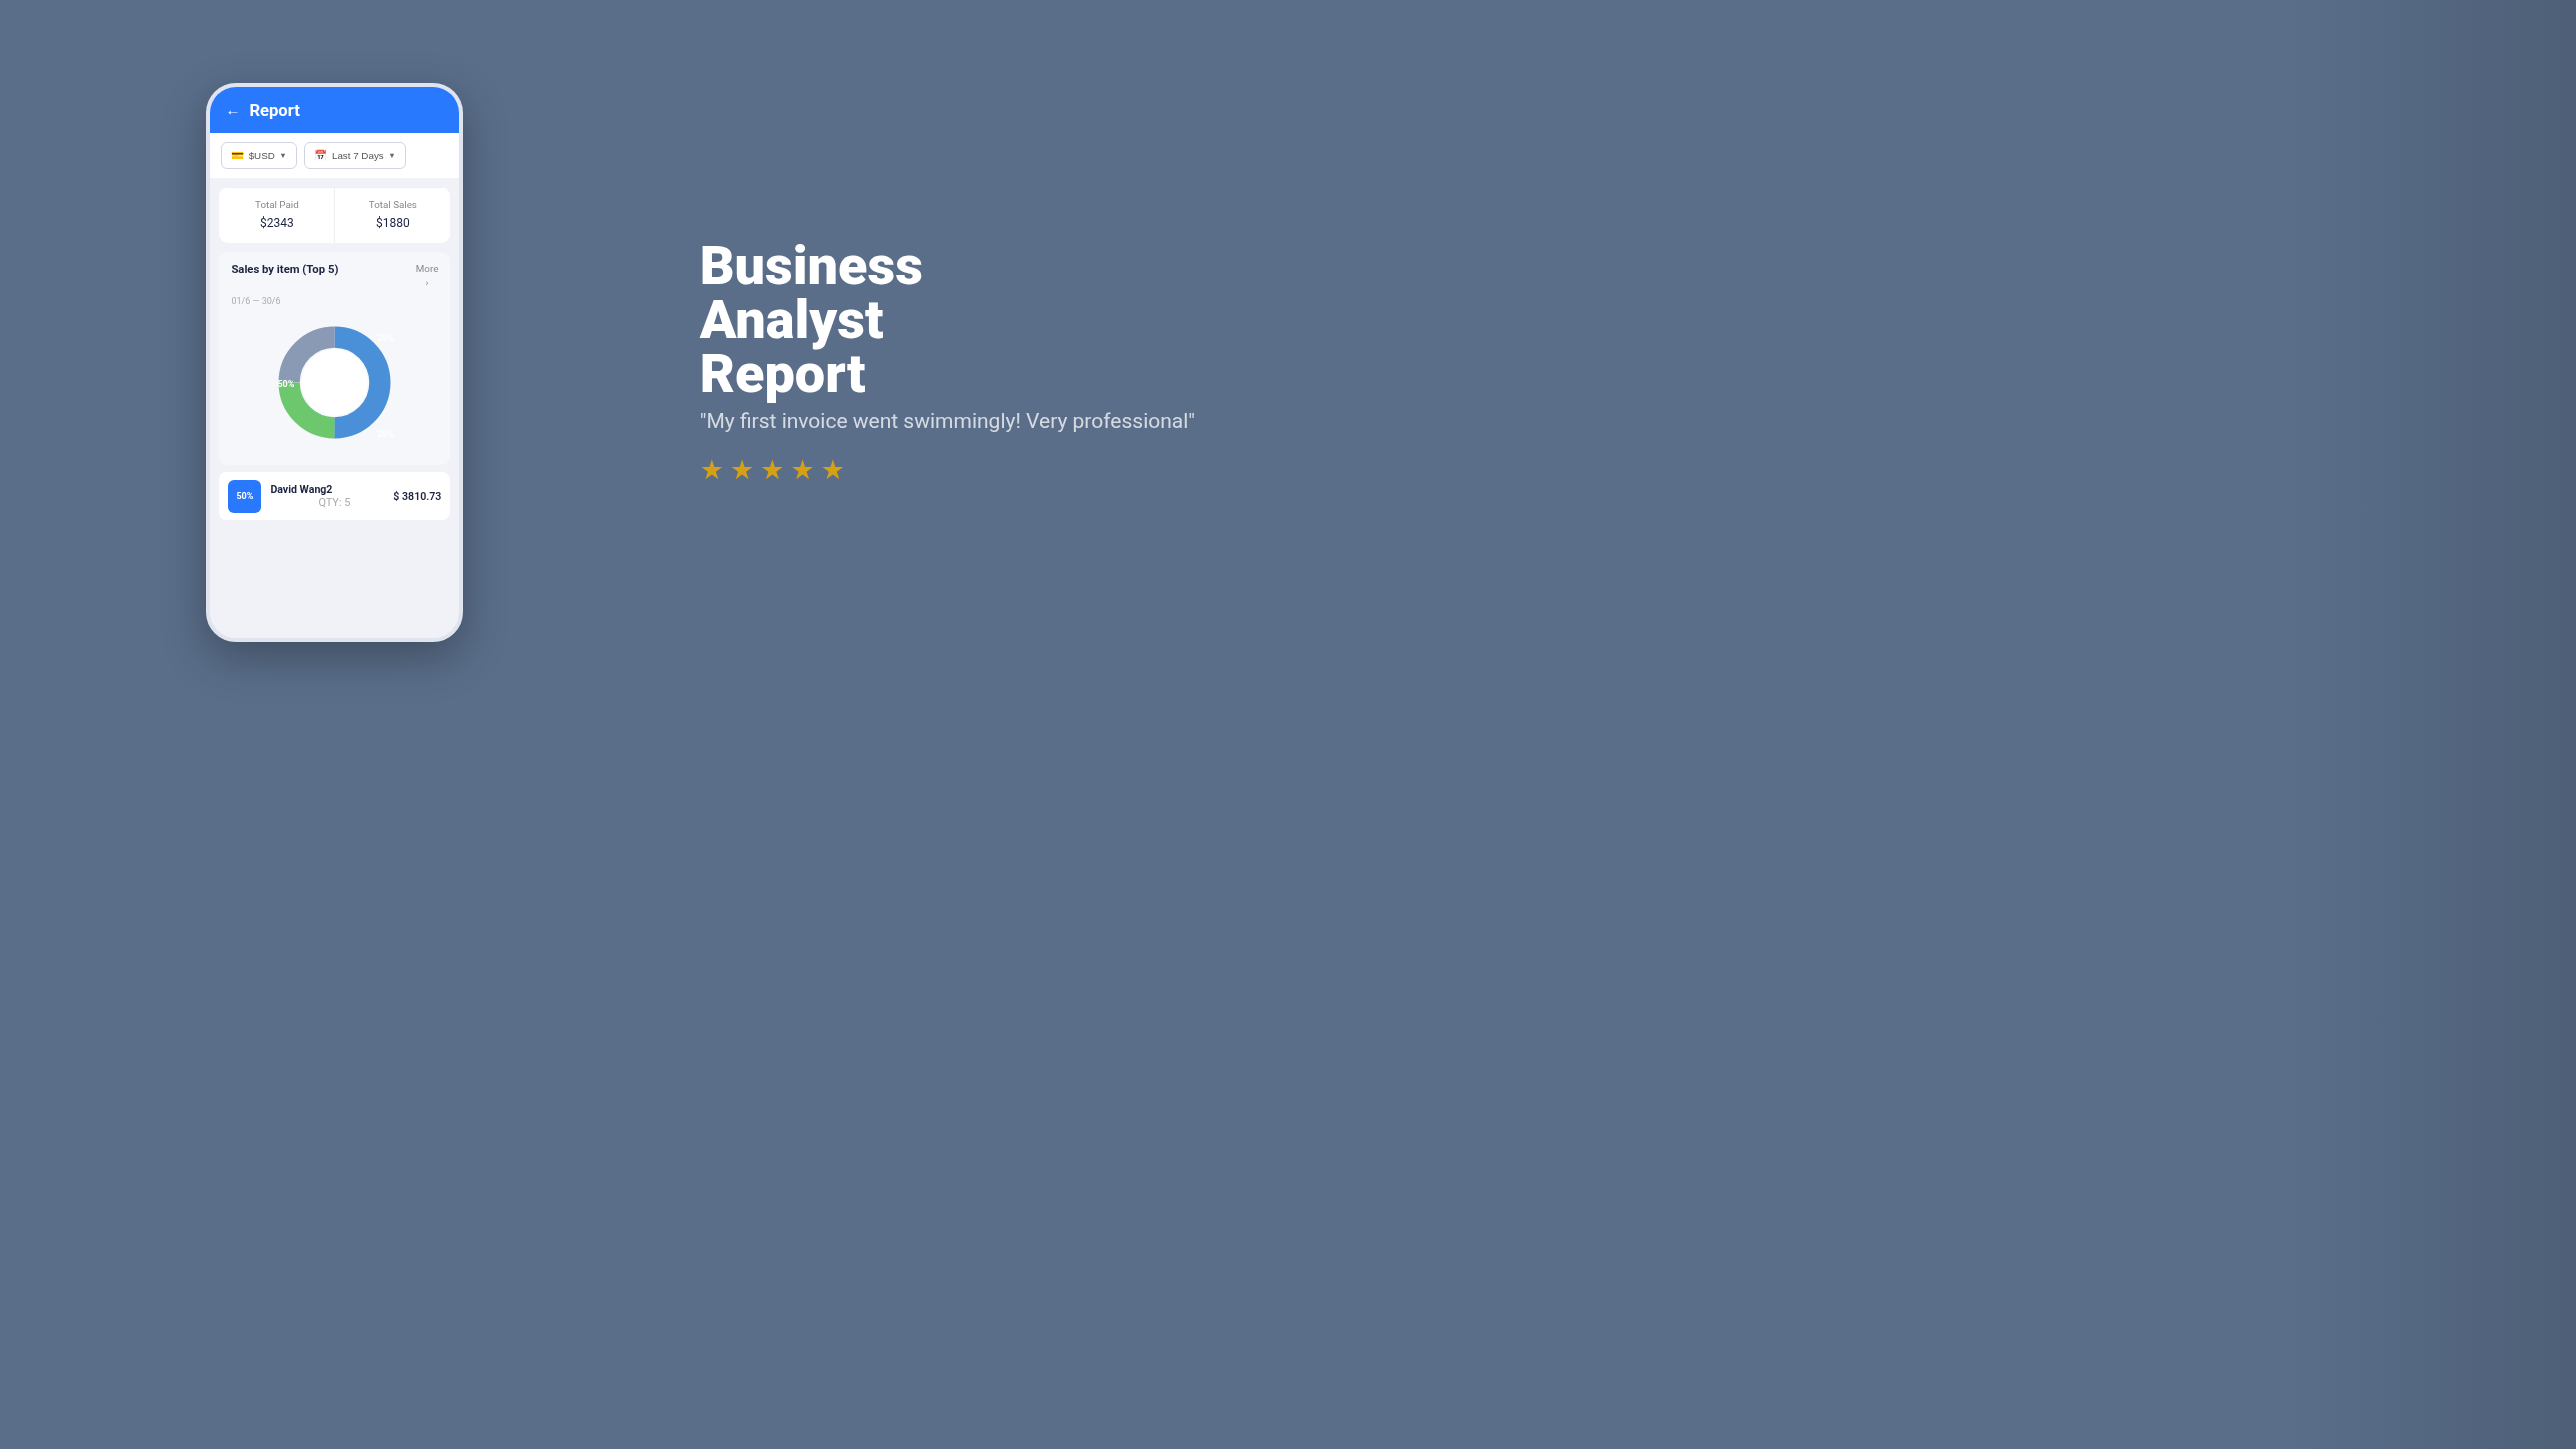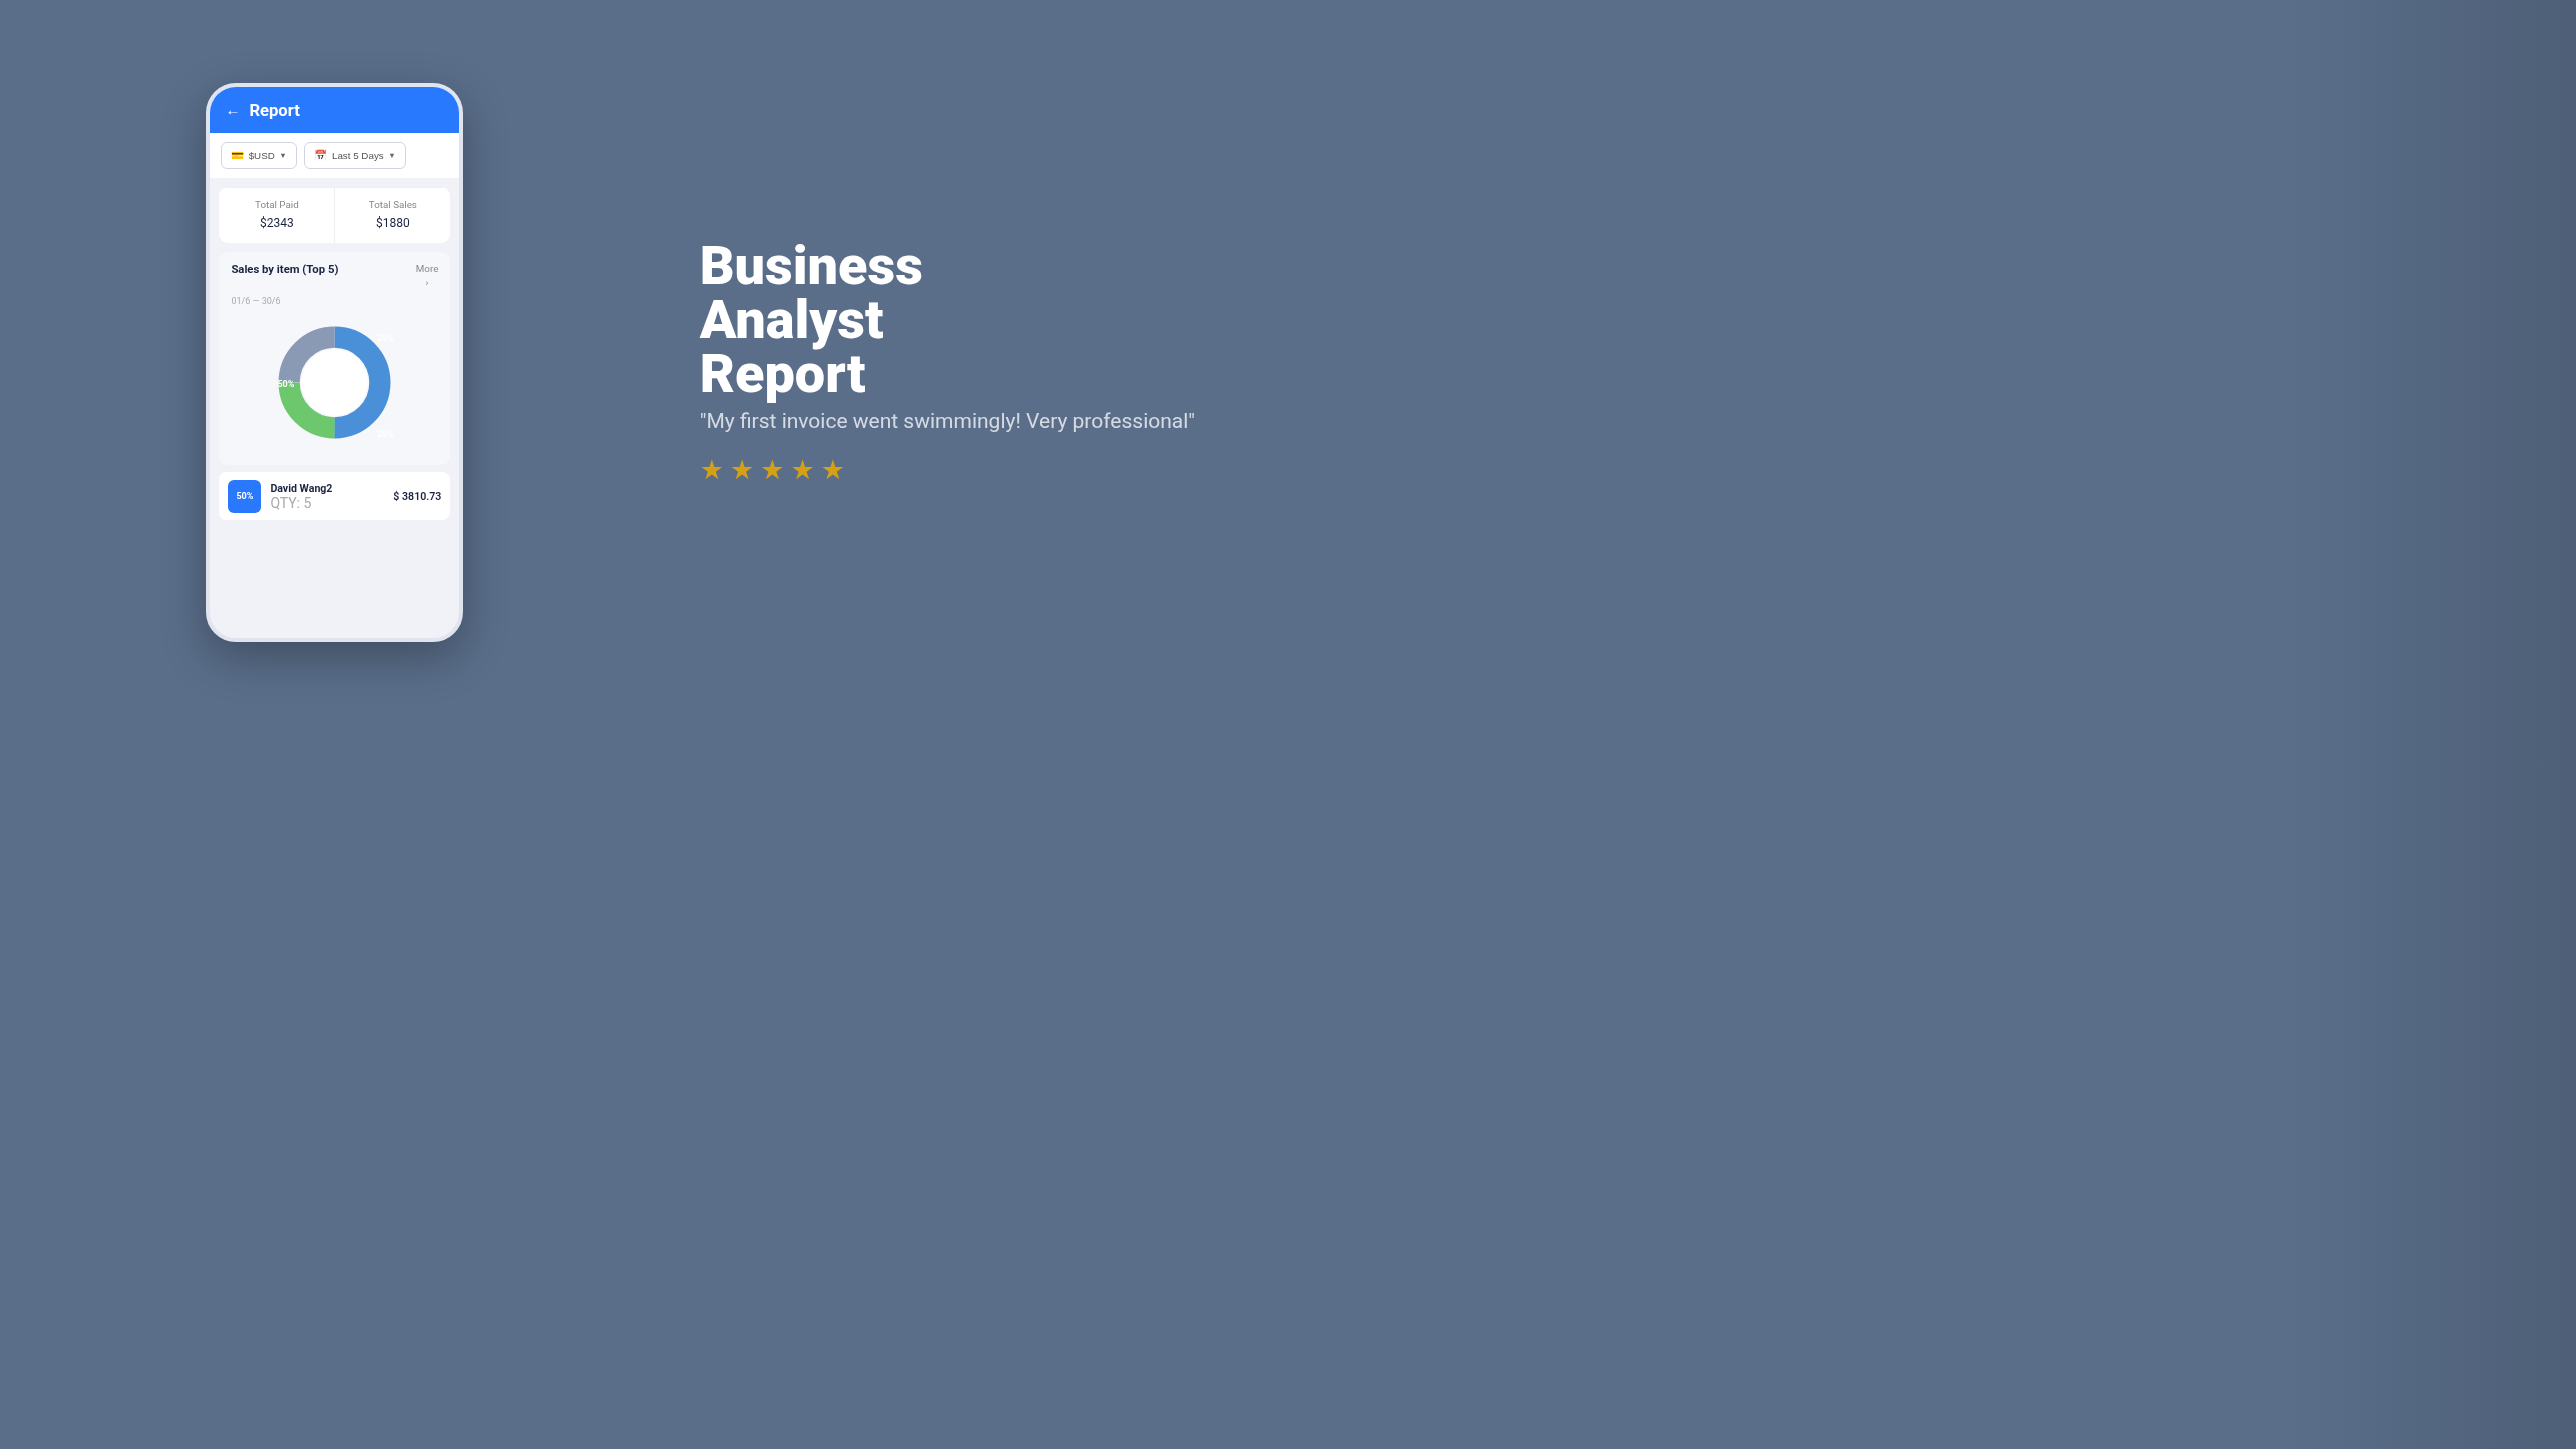--- a/index.html
+++ b/index.html
@@ -216,22 +216,23 @@
       flex: 1;
     }
 
     .item-name {
       font-size: 10.6px;
       font-weight: 700;
       color: #1a2340;
     }
 
     .item-qty {
-      font-size: 14px;
+      font-size: 11px;
       color: #aaa;
+      margin-left: 48px;
     }
 
     .item-amount {
       font-size: 10.6px;
       font-weight: 600;
       color: #1a2340;
     }
 
     
     .headline {
@@ -278,21 +279,21 @@
     </div>
 
     <div class="filter-row">
       <button class="filter-btn">
         <span class="icon">💳</span>
         <span>$USD</span>
         <span class="chevron">▼</span>
       </button>
       <button class="filter-btn">
         <span class="icon">📅</span>
-        <span>Last 5 Days</span>
+        <span>Last 7 Days</span>
         <span class="chevron">▼</span>
       </button>
     </div>
 
     <div class="phone-content">
       <div class="stats-row">
         <div class="stat-cell">
           <div class="stat-label">Total Paid</div>
           <div class="stat-value">$2343</div>
         </div>

